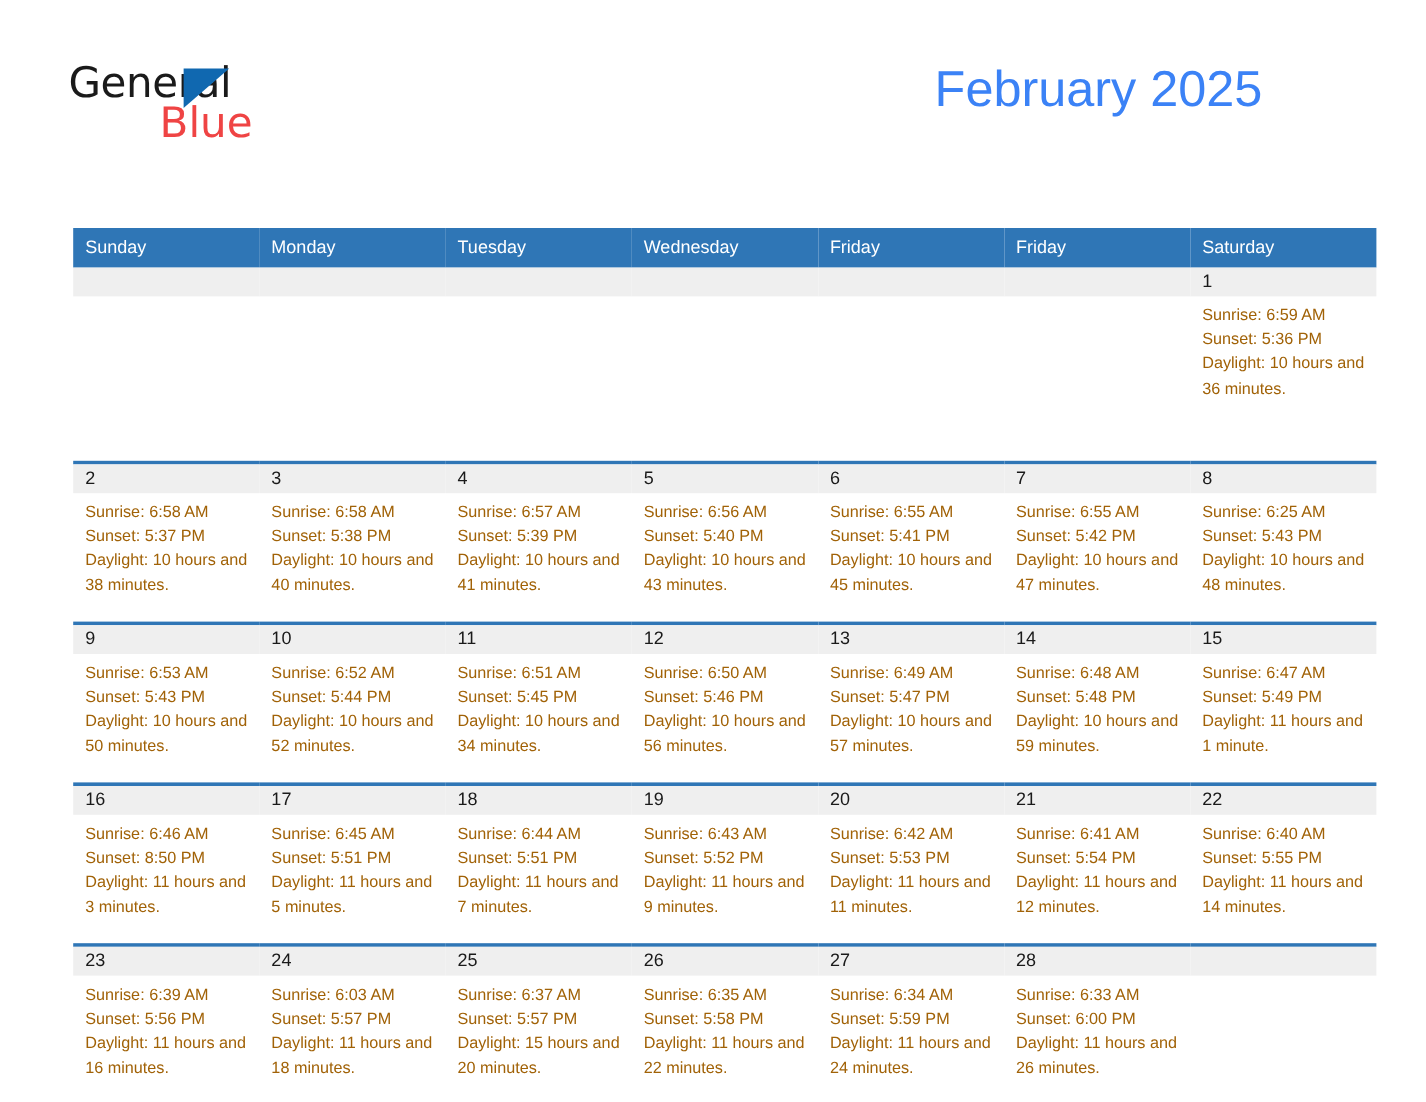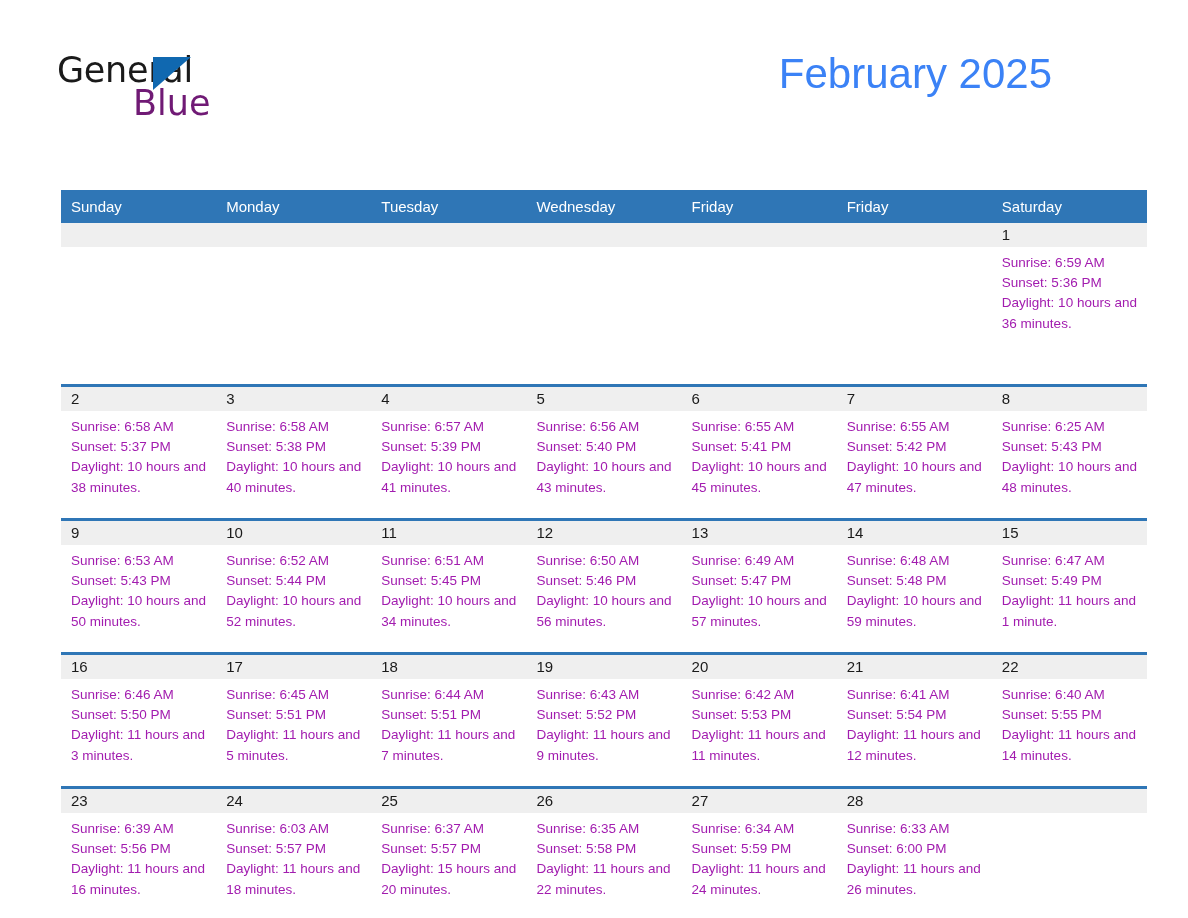--- a/index.html
+++ b/index.html
@@ -57,21 +57,21 @@
     border-top: 0 solid transparent;
     border-left: 38px solid #1068b0;
     border-bottom: 33px solid transparent;
   }
   .logo-blue {
     position: absolute;
     left: 76px;
     top: 33px;
     font-size: 35px;
     line-height: 40px;
-    color: #701a75;
+    color: #ef4444;
     font-family: "DejaVu Sans", sans-serif;
     font-weight: 400;
   }
 
   .title-block {
     position: absolute;
     right: 52px;
     top: 48px;
     text-align: right;
   }
@@ -142,21 +142,21 @@
     line-height: 18px;
     color: #1a1a1a;
   }
   .daycell.empty .daynum-band {
     background: #efefef;
   }
   .day-info {
     padding: 6px 8px 0 10px;
     font-size: 13.5px;
     line-height: 20.2px;
-    color: #a21caf;
+    color: #a16207;
   }
   .day-info div {
     white-space: nowrap;
   }
   .day-info .daylight {
     white-space: normal;
   }
 </style>
 </head>
 <body>
@@ -376,21 +376,21 @@
                 </div>
               </div>
             </td>
           </tr>
           <tr class="week-row">
             <td>
               <div class="daycell">
                 <div class="daynum-band">16</div>
                 <div class="day-info">
                   <div>Sunrise: 6:46 AM</div>
-                  <div>Sunset: 5:50 PM</div>
+                  <div>Sunset: 8:50 PM</div>
                   <div class="daylight">Daylight: 11 hours and 3 minutes.</div>
                 </div>
               </div>
             </td>
             <td>
               <div class="daycell">
                 <div class="daynum-band">17</div>
                 <div class="day-info">
                   <div>Sunrise: 6:45 AM</div>
                   <div>Sunset: 5:51 PM</div>

